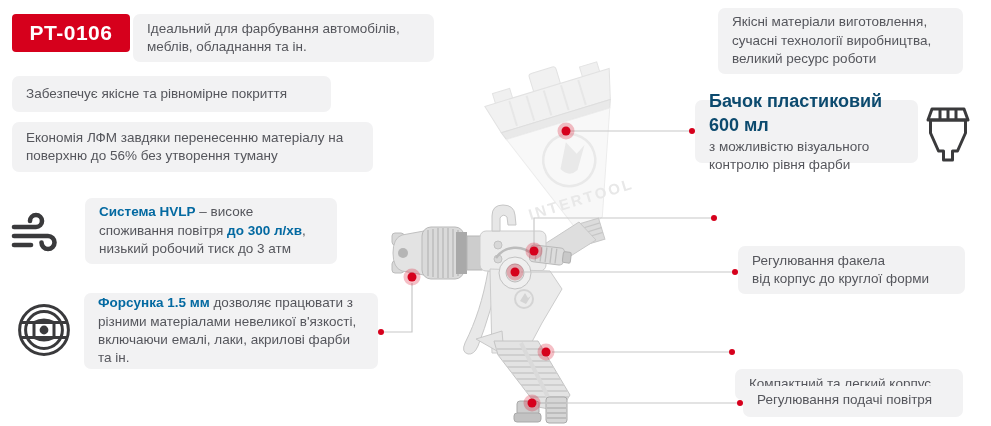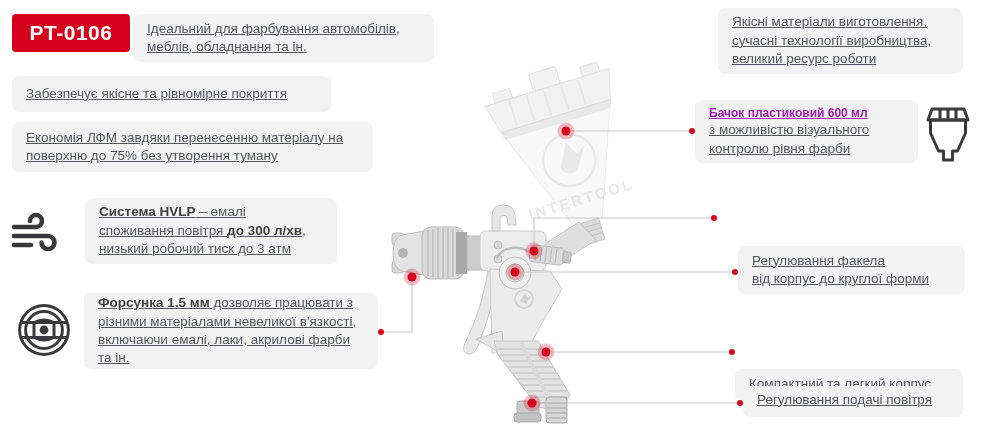--- a/index.html
+++ b/index.html
@@ -7,37 +7,37 @@
     position:relative; width:991px; height:426px; background:#ffffff;
     font-family:"Liberation Sans", sans-serif; overflow:hidden;
     color:#55565c;
   }
   .fbox {
     position:absolute; background:#f2f2f3; border-radius:7px;
     font-size:13.5px; line-height:1.36; color:#55565c;
     padding:8px 14px; box-sizing:border-box;
     display:flex; flex-direction:column; justify-content:center;
   }
-  .fbox p { margin:0;text-decoration:underline; }
-  .fbox strong { color:#404040; }
+  .fbox p { margin:0; }
+  .fbox strong { color:#0369a1; }
   .badge {
     position:absolute; left:12px; top:14px; width:118px; height:38px;
     background:#d6001c; color:#ffffff; font-weight:bold; font-size:21px;
     letter-spacing:.5px; border-radius:4px;
     display:flex; align-items:center; justify-content:center;
   }
   .icon { position:absolute; }
   .box-ideal    { left:133px; top:14px;  width:301px; height:48px; }
   .box-coverage { left:12px;  top:76px;  width:319px; height:36px; }
   .box-economy  { left:12px;  top:122px; width:361px; height:50px; }
   .box-hvlp     { left:85px;  top:198px; width:252px; height:66px; }
   .box-nozzle   { left:84px;  top:293px; width:294px; height:76px; }
   .box-quality  { left:718px; top:8px;  width:245px; height:66px; }
   .box-tank     { left:695px; top:100px; width:223px; height:63px; }
-  .box-tank .lead { font-weight:bold; font-size:12px; color:#a21caf; }
+  .box-tank .lead { font-weight:bold; font-size:18px; color:#0c4a6e; }
   .box-callout-material { left:718px; top:202px; width:245px; height:32px; }
   .box-callout-fan      { left:738px; top:246px; width:227px; height:48px; }
   .box-callout-body     { left:735px; top:337px; width:228px; height:31px;margin-top:32px; }
   .box-callout-air      { left:743px; top:386px; width:220px; height:31px;justify-content:flex-end; }
   .icon-wind   { left:10px;  top:208px; }
   .icon-nozzle { left:16px;  top:302px; }
   .icon-cup    { left:925px; top:106px; }
   .gun-svg { position:absolute; left:390px; top:55px; width:290px; height:370px; }
   .overlay-svg { position:absolute; left:0; top:0; width:991px; height:426px; pointer-events:none; }
 </style>
@@ -50,33 +50,33 @@
 
   <div class="fbox box-ideal">
     <p>Ідеальний для фарбування автомобілів, меблів, обладнання та ін.</p>
   </div>
 
   <div class="fbox box-coverage">
     <p>Забезпечує якісне та рівномірне покриття</p>
   </div>
 
   <div class="fbox box-economy">
-    <p>Економія ЛФМ завдяки перенесенню матеріалу на поверхню до 75% без утворення туману</p>
+    <p>Економія ЛФМ завдяки перенесенню матеріалу на поверхню до 56% без утворення туману</p>
   </div>
 
   <svg class="icon icon-wind" width="48" height="48" viewBox="0 0 48 48">
     <g fill="none" stroke="#3a3a3c" stroke-width="4.6" stroke-linecap="round">
       <path d="M4 19 h22 a6 6 0 1 0 -6 -6"></path>
       <path d="M4 28 h34 a6.5 6.5 0 1 1 -6.5 6.5"></path>
       <path d="M4 37 h17"></path>
     </g>
   </svg>
 
   <div class="fbox box-hvlp">
-    <p><strong>Система HVLP</strong><span> – емалі споживання повітря </span><strong>до 300 л/хв</strong><span>, низький робочий тиск до 3 атм</span></p>
+    <p><strong>Система HVLP</strong><span> – високе споживання повітря </span><strong>до 300 л/хв</strong><span>, низький робочий тиск до 3 атм</span></p>
   </div>
 
   <svg class="icon icon-nozzle" width="56" height="56" viewBox="0 0 56 56">
     <g fill="none" stroke="#3a3a3c" stroke-width="3">
       <circle cx="28" cy="28" r="24.4"></circle>
       <circle cx="28" cy="28" r="18.4"></circle>
       <path d="M5.5 20.5 H50.5 M5.5 35.5 H50.5"></path>
       <path d="M18 20.5 V35.5 M38 20.5 V35.5"></path>
       <path d="M18 20.5 Q28 15.5 38 20.5 M18 35.5 Q28 40.5 38 35.5"></path>
     </g>

